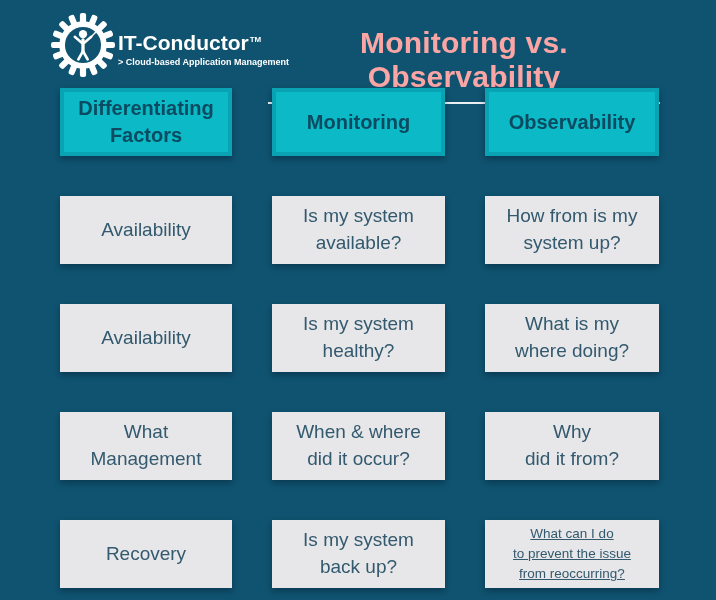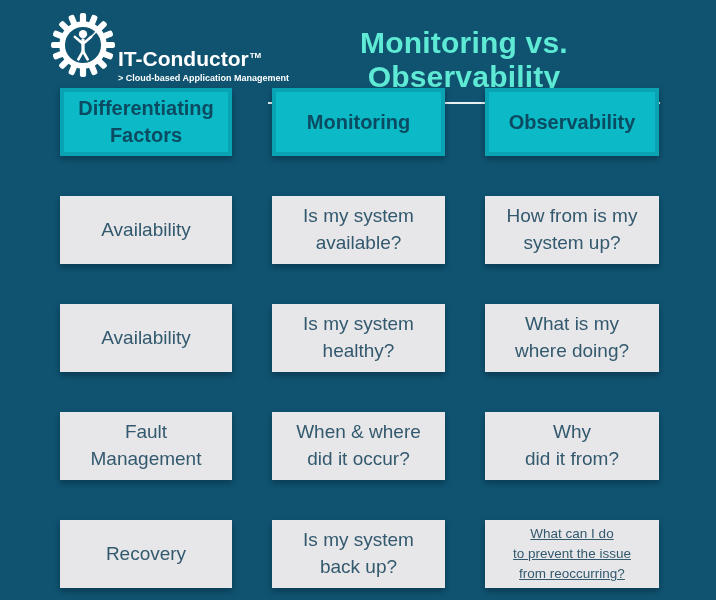--- a/index.html
+++ b/index.html
@@ -5,29 +5,29 @@
   html,body { margin:0; padding:0; }
   .canvas {
     position:relative; width:716px; height:600px;
     background:#0f5370; overflow:hidden;
     font-family:"Liberation Sans", sans-serif;
   }
 
   
   .logo { position:absolute; left:50px; top:12px; display:flex; align-items:flex-start; }
   .logo-gear { width:66px; height:66px; display:block; }
-  .logo-text { margin-left:2px; margin-top:36px; color:#ffffff; }
+  .logo-text { margin-left:2px; margin-top:20px; color:#ffffff; }
   .brand-line { font-size:21px; font-weight:bold; line-height:1; white-space:nowrap; }
   .brand-tm { font-size:8px; position:relative; top:-8px; margin-left:1px; font-weight:bold; }
   .tagline { font-size:9px; margin-top:4px; font-weight:bold; white-space:nowrap; }
 
   
   .title {
     position:absolute; left:268px; top:26px; width:392px;
-    text-align:center; color:#5eead4; font-size:30px; font-weight:bold;
+    text-align:center; color:#fca5a5; font-size:30px; font-weight:bold;
     padding-bottom:8px; border-bottom:2px solid #e8f0f2;
     letter-spacing:0.2px;
   }
 
   
   .grid {
     position:absolute; left:60px; top:88px;
     display:grid;
     grid-template-columns:172px 173px 174px;
     grid-template-rows:repeat(5, 68px);
@@ -107,21 +107,21 @@
 available?</div>
     <div class="cell data">How from is my
 system up?</div>
 
     <div class="cell data">Availability</div>
     <div class="cell data">Is my system
 healthy?</div>
     <div class="cell data">What is my
 where doing?</div>
 
-    <div class="cell data">Fault
+    <div class="cell data">What
 Management</div>
     <div class="cell data">When &amp; where
 did it occur?</div>
     <div class="cell data">Why
 did it from?</div>
 
     <div class="cell data">Recovery</div>
     <div class="cell data">Is my system
 back up?</div>
     <div class="cell data small">What can I do

